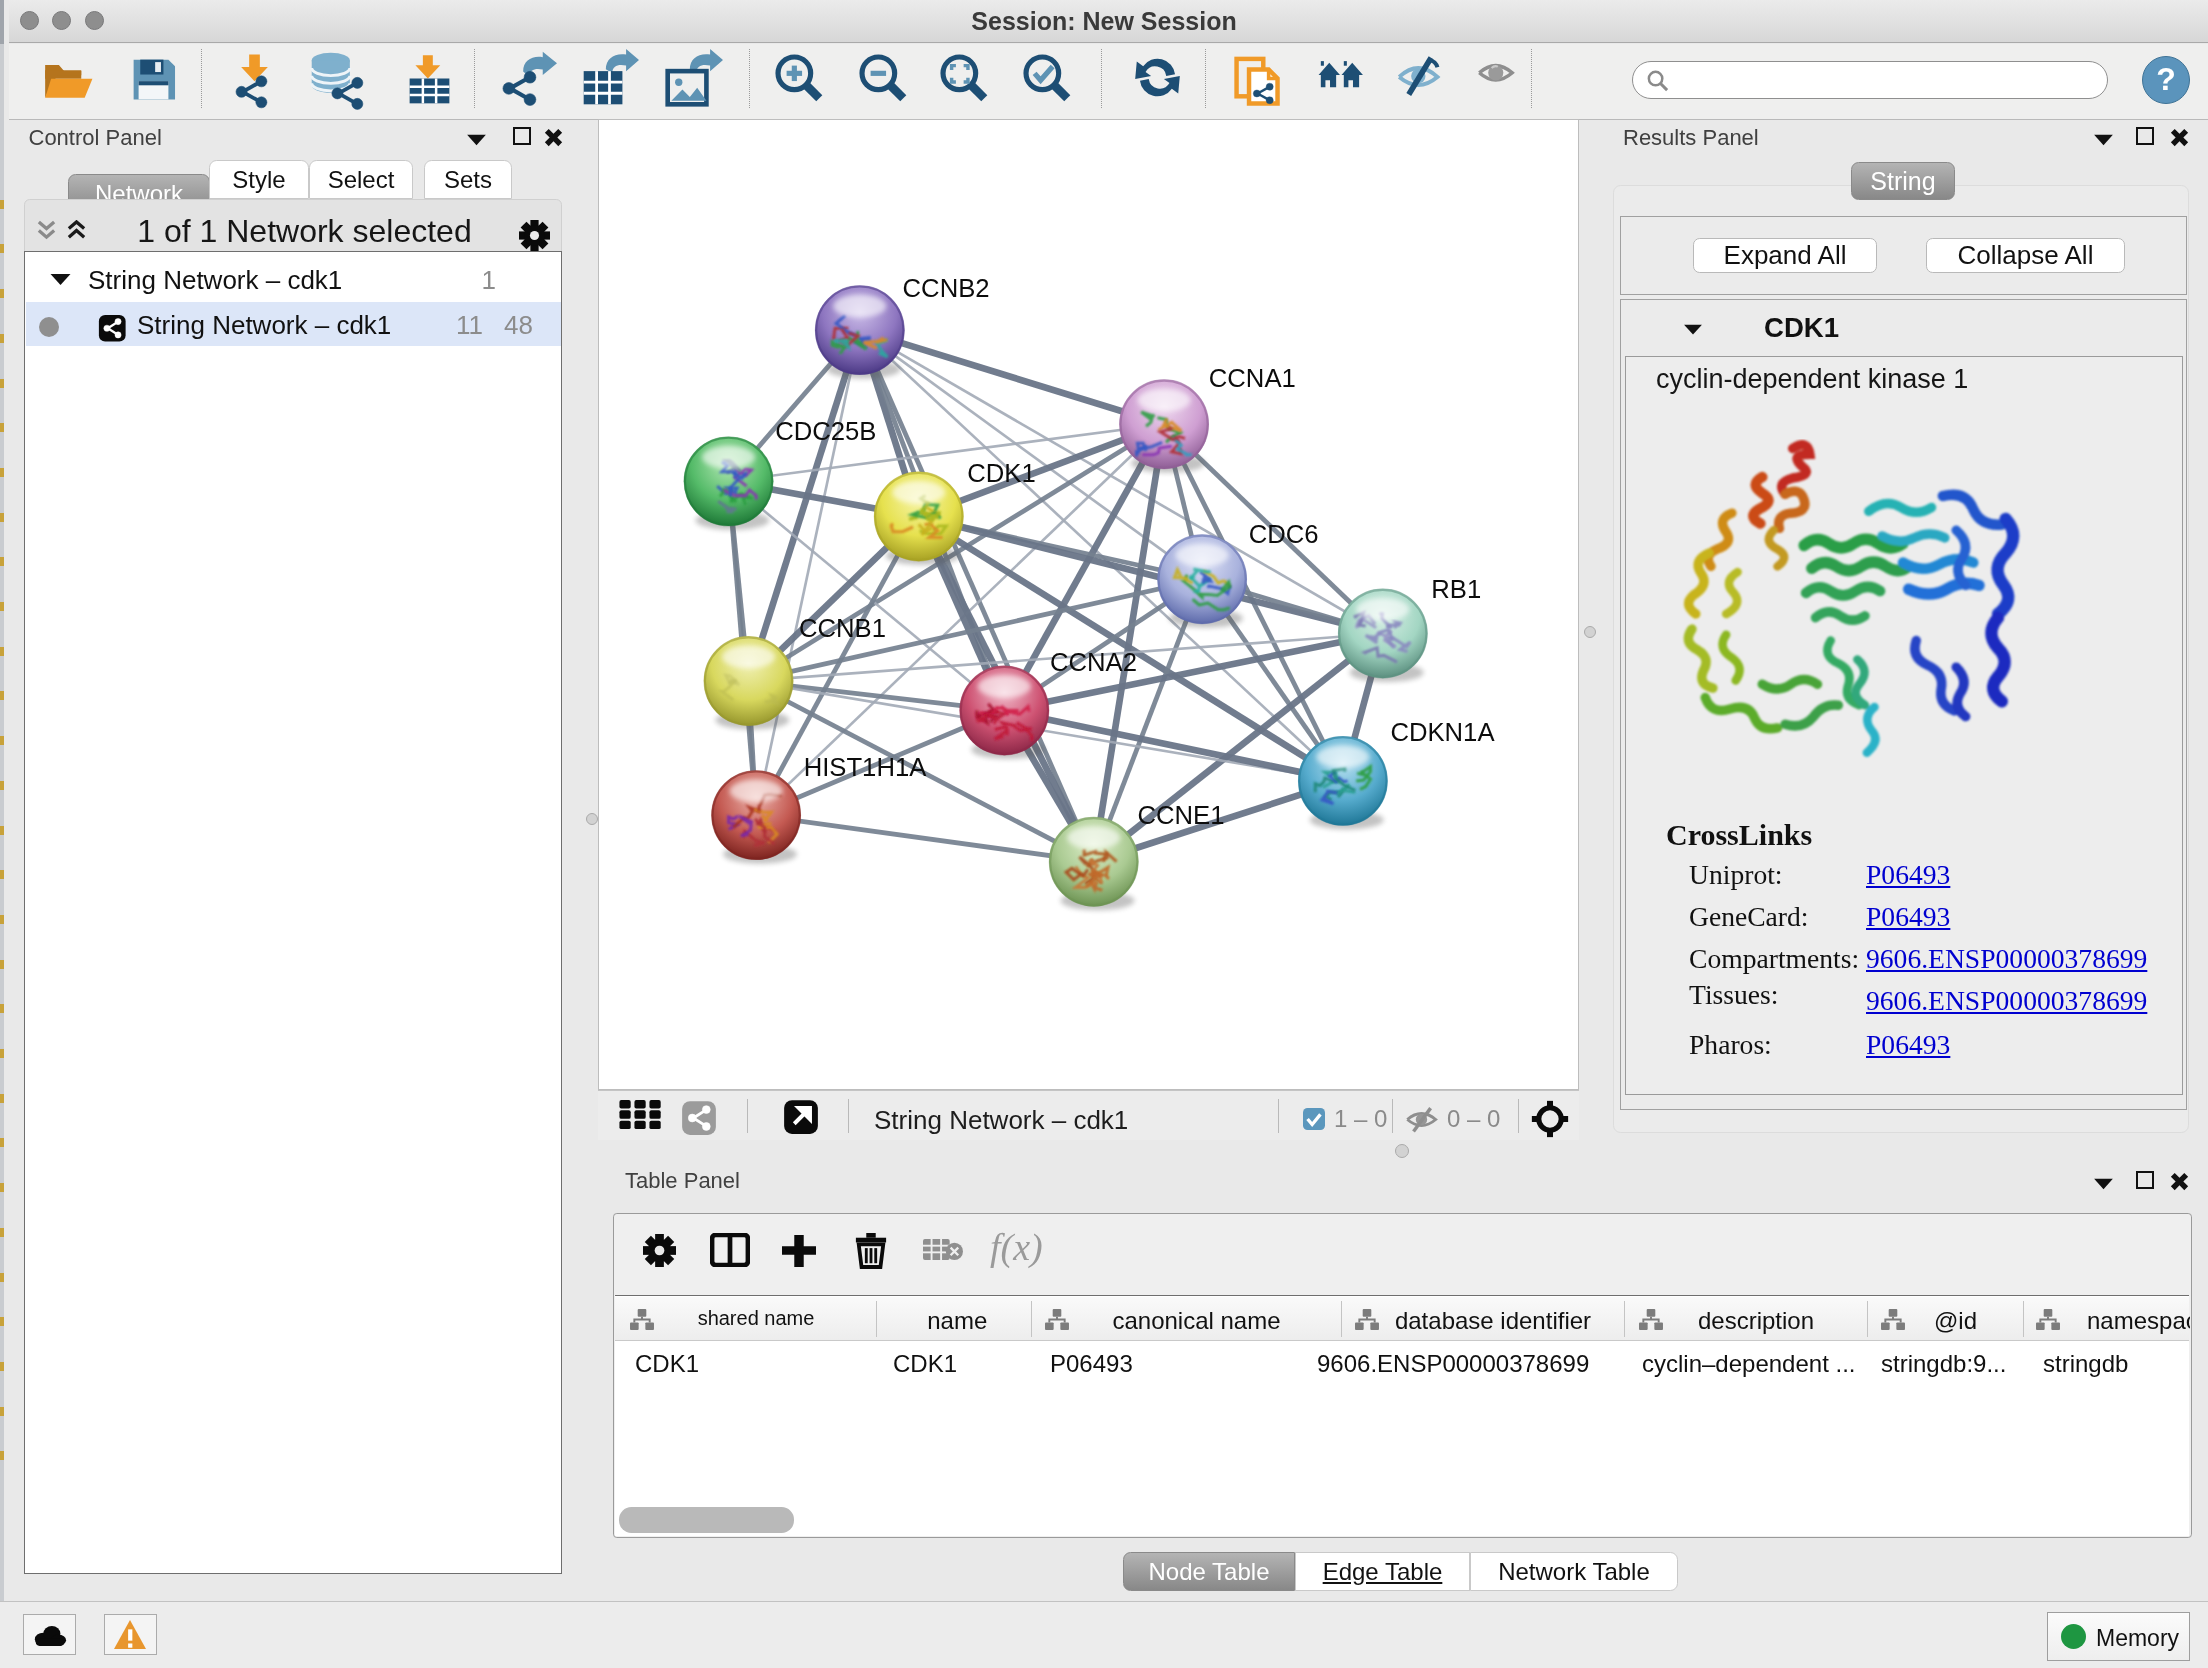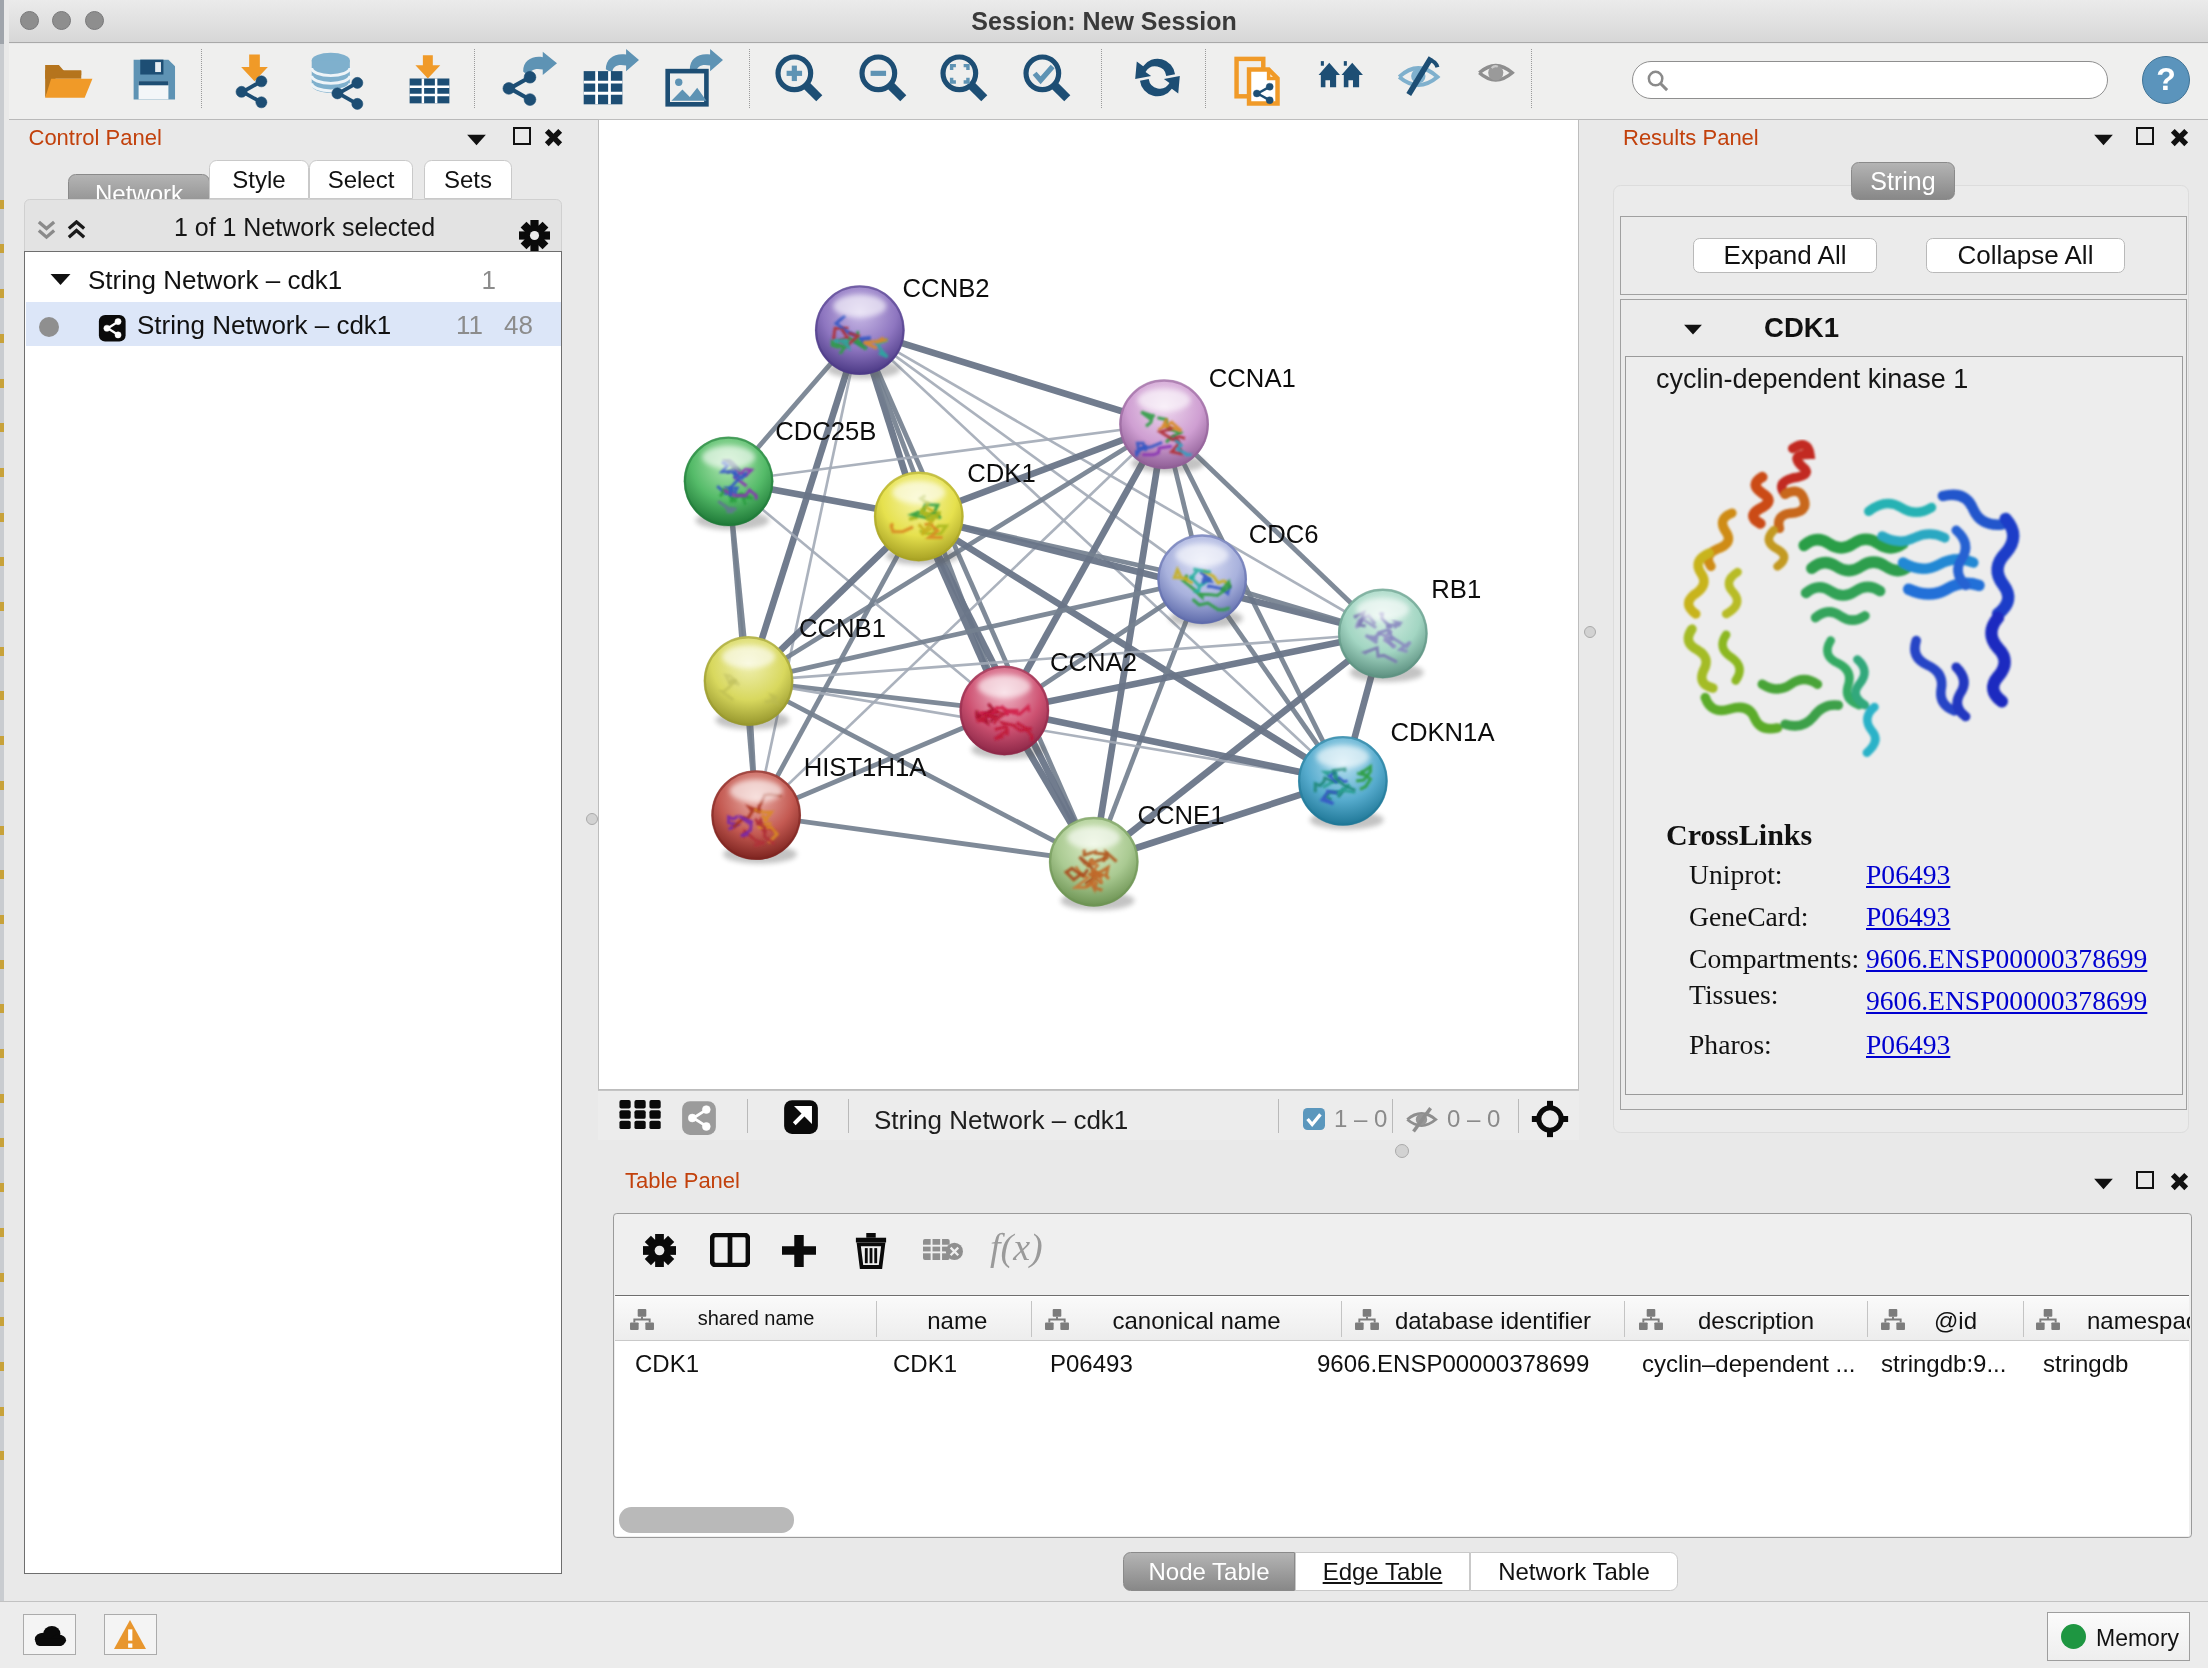--- a/index.html
+++ b/index.html
@@ -1,17 +1,17 @@
 <!DOCTYPE html>
 <html style="font-size:15px"><head><meta charset="utf-8"><style>
 *{margin:0;padding:0;box-sizing:border-box;}
 html,body{width:2208px;height:1668px;overflow:hidden;}
 body{font-family:"Liberation Sans",sans-serif;background:#e9e9e9;position:relative;}
 .abs{position:absolute;}
-.hdr{font-size:22px;color:#c2410c;}
+.hdr{font-size:22px;color:#404040;}
 .tabbtn{position:absolute;display:flex;align-items:center;justify-content:center;
  font-size:24px;color:#111;background:#fff;border:1px solid #c9c9c9;}
 .tabsel{background:linear-gradient(#b4b4b4,#888);color:#fff;border:1px solid #8a8a8a;}
 .serif{font-family:"Liberation Serif",serif;}
 a.lnk{color:#0000d0;text-decoration:underline;}
 </style></head><body>
 <div class="abs" style="left:0;top:0;width:3.8px;height:1668px;background:#c9ccd0;"></div>
 <div class="abs" style="left:0;top:0;width:3.8px;height:44px;background:#9fa4ab;"></div>
 <div class="abs" style="left:0;top:200px;width:3.8px;height:8.6px;background:#c8a23a;"></div>
 <div class="abs" style="left:0;top:244px;width:3.8px;height:8.6px;background:#c8a23a;"></div>
@@ -236,21 +236,21 @@
       <path d="M4 2 l8 7 8-7"></path>
       <path d="M4 11 l8 7 8-7"></path>
     </g>
   </svg>
 <svg class="abs" style="left:65px;top:220px" width="23" height="21" viewBox="0 0 24 22">
     <g fill="none" stroke="#1a1a1a" stroke-width="3.4">
       <path d="M4 9 l8-7 8 7"></path>
       <path d="M4 18 l8-7 8 7"></path>
     </g>
   </svg>
-<div class="abs" style="left:105px;top:213px;width:399px;text-align:center;font-size:25px;color:#161616;">1 of 1 Network selected</div>
+<div class="abs" style="left:105px;top:213px;width:399px;text-align:center;font-size:32px;color:#161616;">1 of 1 Network selected</div>
 <svg class="abs" style="left:519px;top:220px" width="31" height="31" viewBox="-17 -17 34 34">
     <g>
       <rect x="-4.5" y="-17" width="9" height="10" transform="rotate(0)" fill="#0a0a0a"></rect>
       <rect x="-4.5" y="-17" width="9" height="10" transform="rotate(45)" fill="#0a0a0a"></rect>
       <rect x="-4.5" y="-17" width="9" height="10" transform="rotate(90)" fill="#0a0a0a"></rect>
       <rect x="-4.5" y="-17" width="9" height="10" transform="rotate(135)" fill="#0a0a0a"></rect>
       <rect x="-4.5" y="-17" width="9" height="10" transform="rotate(180)" fill="#0a0a0a"></rect>
       <rect x="-4.5" y="-17" width="9" height="10" transform="rotate(225)" fill="#0a0a0a"></rect>
       <rect x="-4.5" y="-17" width="9" height="10" transform="rotate(270)" fill="#0a0a0a"></rect>
       <rect x="-4.5" y="-17" width="9" height="10" transform="rotate(315)" fill="#0a0a0a"></rect>

